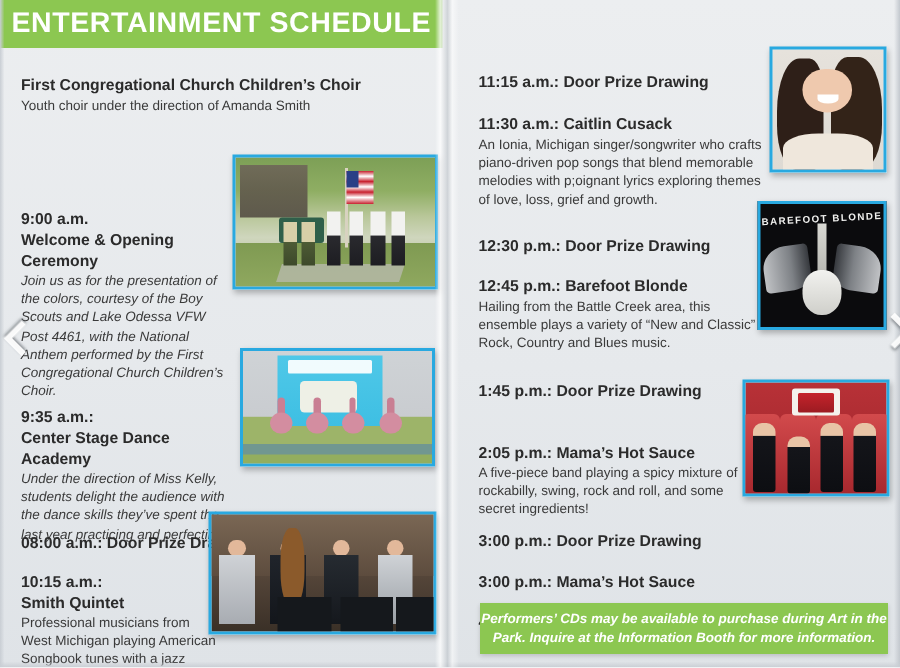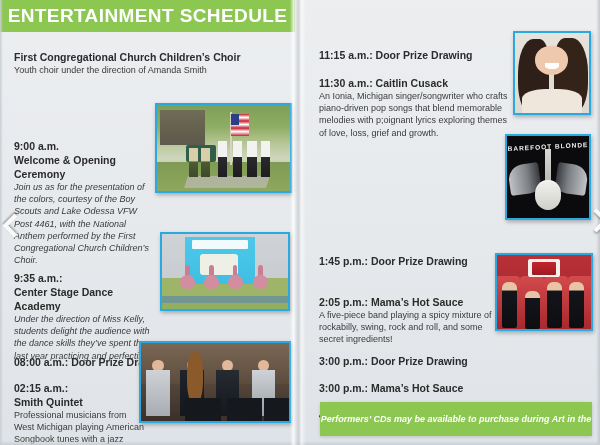--- a/index.html
+++ b/index.html
@@ -285,21 +285,21 @@
           <div class="tutu"></div>
         </div>
       </div>
     </div>
 
     <div class="entry" style="left:14px; top:315px; width:270px;">
       <div class="time-line">08:00 a.m.:  Door Prize Drawing</div>
     </div>
 
     <div class="entry" style="left:14px; top:341px; width:130px;">
-      <div class="time-line">02:15 a.m.:</div>
+      <div class="time-line">10:15 a.m.:</div>
       <div class="act-name">Smith Quintet</div>
       <div class="desc">Professional musicians from West Michigan playing American Songbook tunes with a jazz flavor!</div>
     </div>
 
     <div class="photo ph-quintet" style="left:139px; top:341px; width:152px; height:82px;">
       <div class="ph-inner">
         <div class="wall"></div>
         <div class="man" style="left:3%;">
           <div class="head"></div>
           <div class="torso" style="background:linear-gradient(180deg,#cfd2d6 0%,#a8acb2 100%);"></div>
@@ -339,21 +339,28 @@
     <div class="photo ph-caitlin" style="left:208px; top:31px; width:78px; height:84px;">
       <div class="ph-inner">
         <div class="hair-l"></div>
         <div class="hair-r"></div>
         <div class="face"></div>
         <div class="smile"></div>
         <div class="sweater"></div>
       </div>
     </div>
 
-
+    <div class="entry" style="left:14px; top:117px; width:200px;">
+      <div class="time-line">12:30 p.m.:  Door Prize Drawing</div>
+    </div>
+
+    <div class="entry" style="left:14px; top:144px; width:190px;">
+      <div class="time-line">12:45 p.m.:  Barefoot Blonde</div>
+      <div class="desc">Hailing from the Battle Creek area, this ensemble plays a variety of “New and Classic” Rock, Country and Blues music.</div>
+    </div>
 
     <div class="photo ph-barefoot" style="left:200px; top:134px; width:86px; height:86px;">
       <div class="ph-inner">
         <div class="wing wing-l"></div>
         <div class="wing wing-r"></div>
         <div class="guitar-neck"></div>
         <div class="guitar-body"></div>
         <div class="arc-text">BAREFOOT BLONDE</div>
       </div>
     </div>
@@ -394,19 +401,20 @@
     <div class="entry" style="left:14px; top:341px; width:200px;">
       <div class="time-line">3:00 p.m.:  Mama’s Hot Sauce</div>
     </div>
 
     <div class="entry" style="left:14px; top:368px; width:200px;">
       <div class="time-line">4:00 p.m.:  Door Prize Drawing</div>
     </div>
 
     <div class="footer-note">
       <div>Performers’ CDs may be available to purchase during Art in the</div>
+      <div>Park.  Inquire at the Information Booth for more information.</div>
     </div>
 
   </div>
 
   <div class="gutter"></div>
 
 </div>
 
 </body></html>

